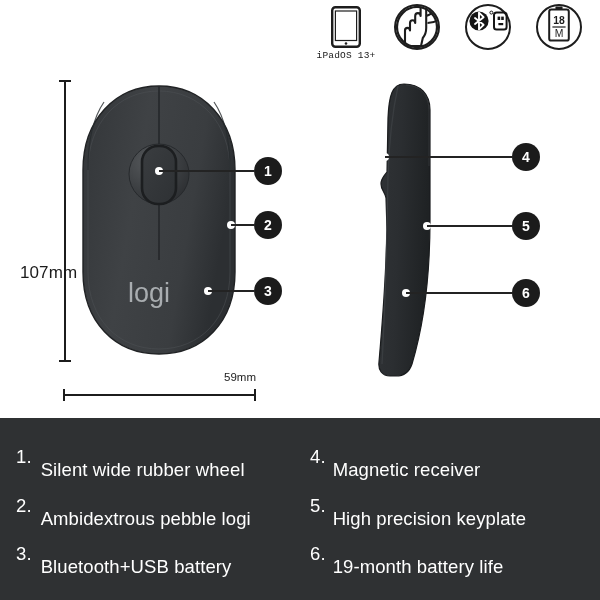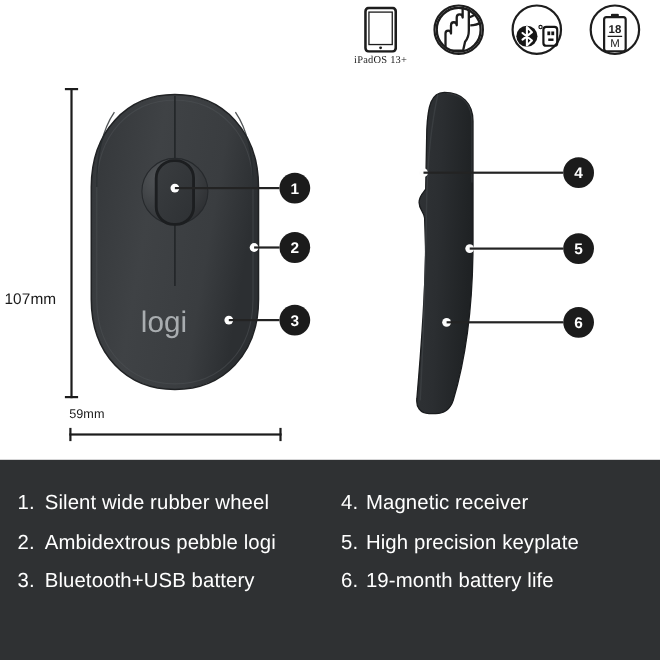--- a/index.html
+++ b/index.html
@@ -8,41 +8,41 @@
     font-family:"Liberation Sans", sans-serif;
     -webkit-font-smoothing:antialiased;
   }
   .page{position:relative;width:600px;height:600px;background:#fff;}
 
   
   .icon-strip{position:absolute;left:315px;top:4px;width:275px;height:62px;
     display:flex;align-items:flex-start;justify-content:space-between;}
   .icon-cell{width:62px;display:flex;flex-direction:column;align-items:center;}
   .icon-caption{font-size:9.5px;color:#1a1a1a;margin-top:0;letter-spacing:.2px;
-    font-family:Liberation Serif, serif;}
+    font-family:Liberation Mono, monospace;}
   .circ{width:46px;height:46px;border:2.2px solid #1d1d1d;border-radius:50%;
-    display:flex;align-items:flex-end;justify-content:center;box-sizing:border-box;}
+    display:flex;align-items:flex-start;justify-content:center;box-sizing:border-box;}
   .tabletwrap{height:46px;display:flex;align-items:center;justify-content:center;}
 
   
   .stage{position:absolute;left:0;top:66px;width:600px;height:352px;background:#fff;}
 
   
   .dim-v{position:absolute;left:59px;top:14px;width:12px;height:282px;}
   .dim-v .bar{position:absolute;left:5px;top:0;width:2.4px;height:100%;background:#1c1c1c;}
   .dim-v .cap{position:absolute;left:0;width:12px;height:2.4px;background:#1c1c1c;}
   .dim-v .cap.t{top:0;} .dim-v .cap.b{bottom:0;}
-  .dim-v-label{position:absolute;left:4px;top:197px;font-size:14px;color:#1b1b1b;letter-spacing:.1px;}
+  .dim-v-label{position:absolute;left:20px;top:197px;font-size:17px;color:#1b1b1b;letter-spacing:.1px;}
 
   
   .dim-h{position:absolute;left:63px;top:323px;width:193px;height:12px;}
   .dim-h .bar{position:absolute;top:5px;left:0;width:100%;height:2.4px;background:#1c1c1c;}
   .dim-h .cap{position:absolute;top:0;width:2.4px;height:12px;background:#1c1c1c;}
   .dim-h .cap.l{left:0;} .dim-h .cap.r{right:0;}
-  .dim-h-label{position:absolute;left:63px;top:305px;width:193px;text-align:left;
+  .dim-h-label{position:absolute;left:63px;top:305px;width:193px;text-align:right;
     font-size:11.5px;color:#1b1b1b;}
 
   
   .mouse-top{position:absolute;left:79px;top:18px;width:160px;height:272px;}
   .mouse-top svg{display:block;}
 
   
   .mouse-side{position:absolute;left:368px;top:14px;width:96px;height:300px;}
 
   
@@ -57,21 +57,21 @@
   
   .panel{position:absolute;left:0;top:418px;width:600px;height:182px;background:#2f3133;
     display:flex;}
   .col{flex:1 1 50%;padding:28px 0 0 0;box-sizing:border-box;}
   .col.left{padding-left:16px;padding-right:6px;}
   .col.right{padding-left:10px;padding-right:8px;}
   .feat{display:flex;color:#ffffff;font-size:18.5px;line-height:1.17;margin-bottom:14px;
     letter-spacing:.1px;}
   .feat .num{flex:0 0 auto;margin-right:9px;}
   .col.right .feat .num{margin-right:7px;}
-  .feat .txt{flex:1 1 auto;}
+  .feat .txt{flex:1 1 auto;margin-top:13px;}
 </style>
 </head>
 <body>
 
 <div class="page">
 
   <div class="icon-strip">
 
     <div class="icon-cell">
       <div class="tabletwrap">

